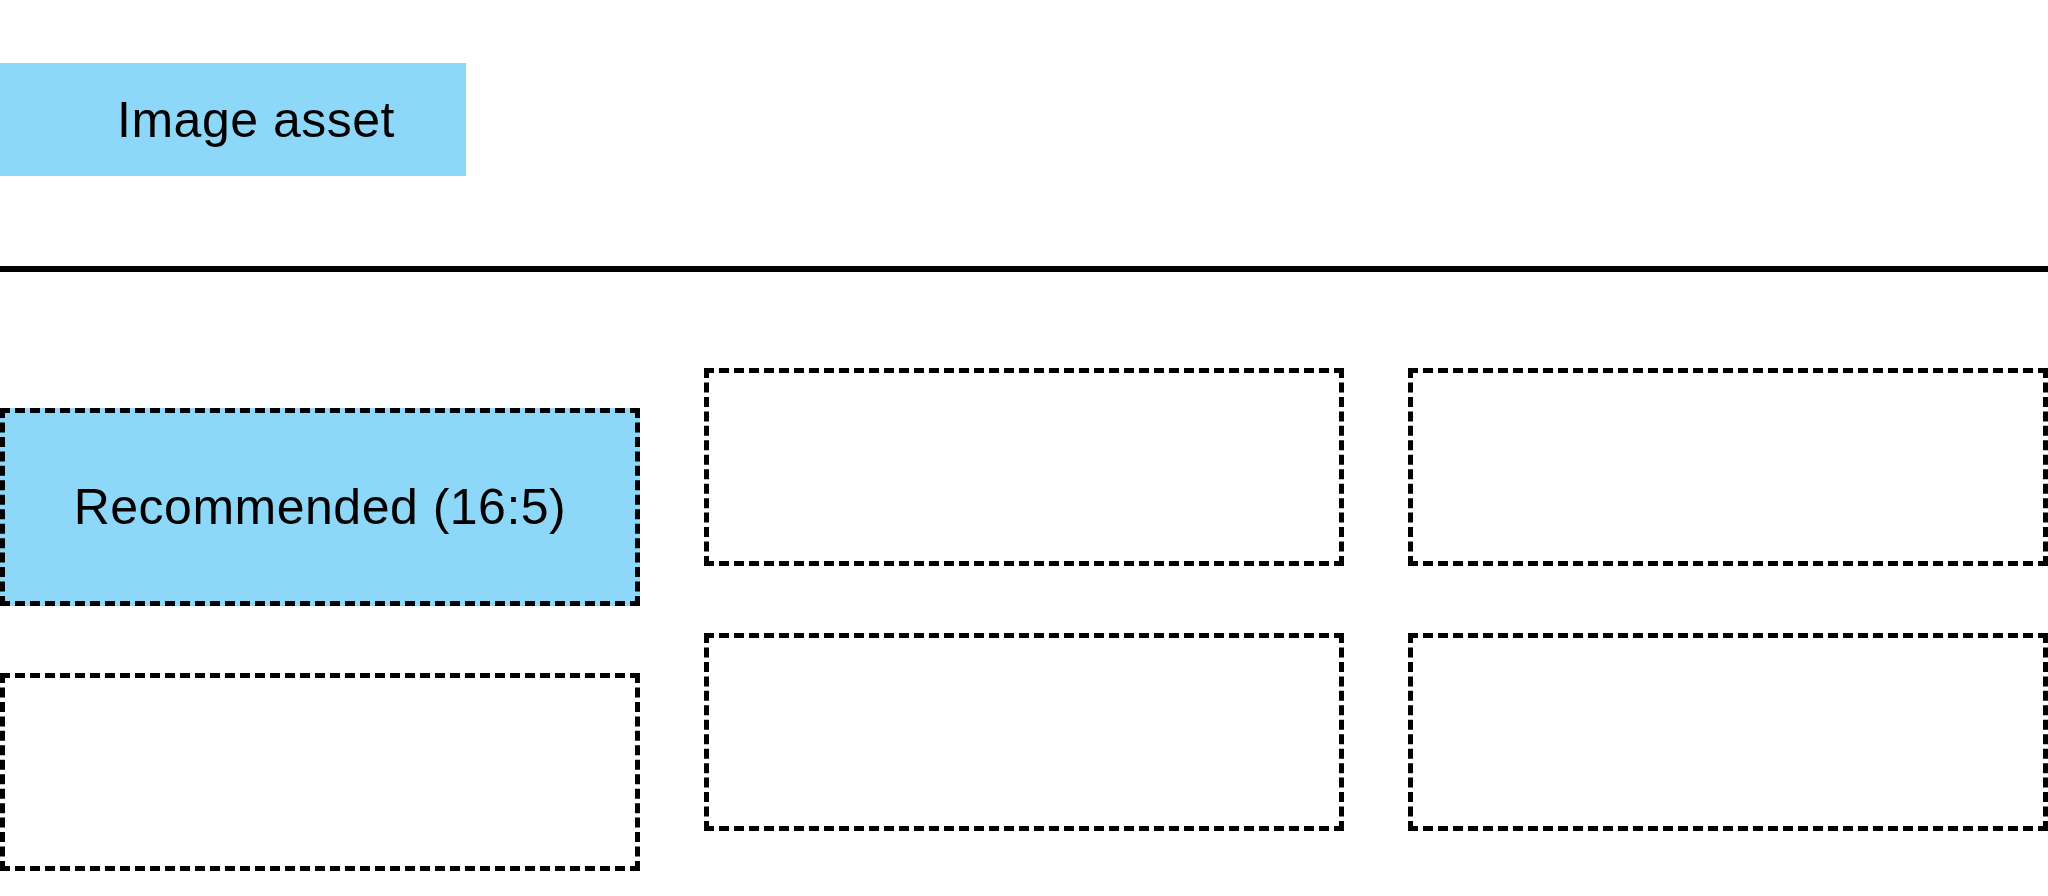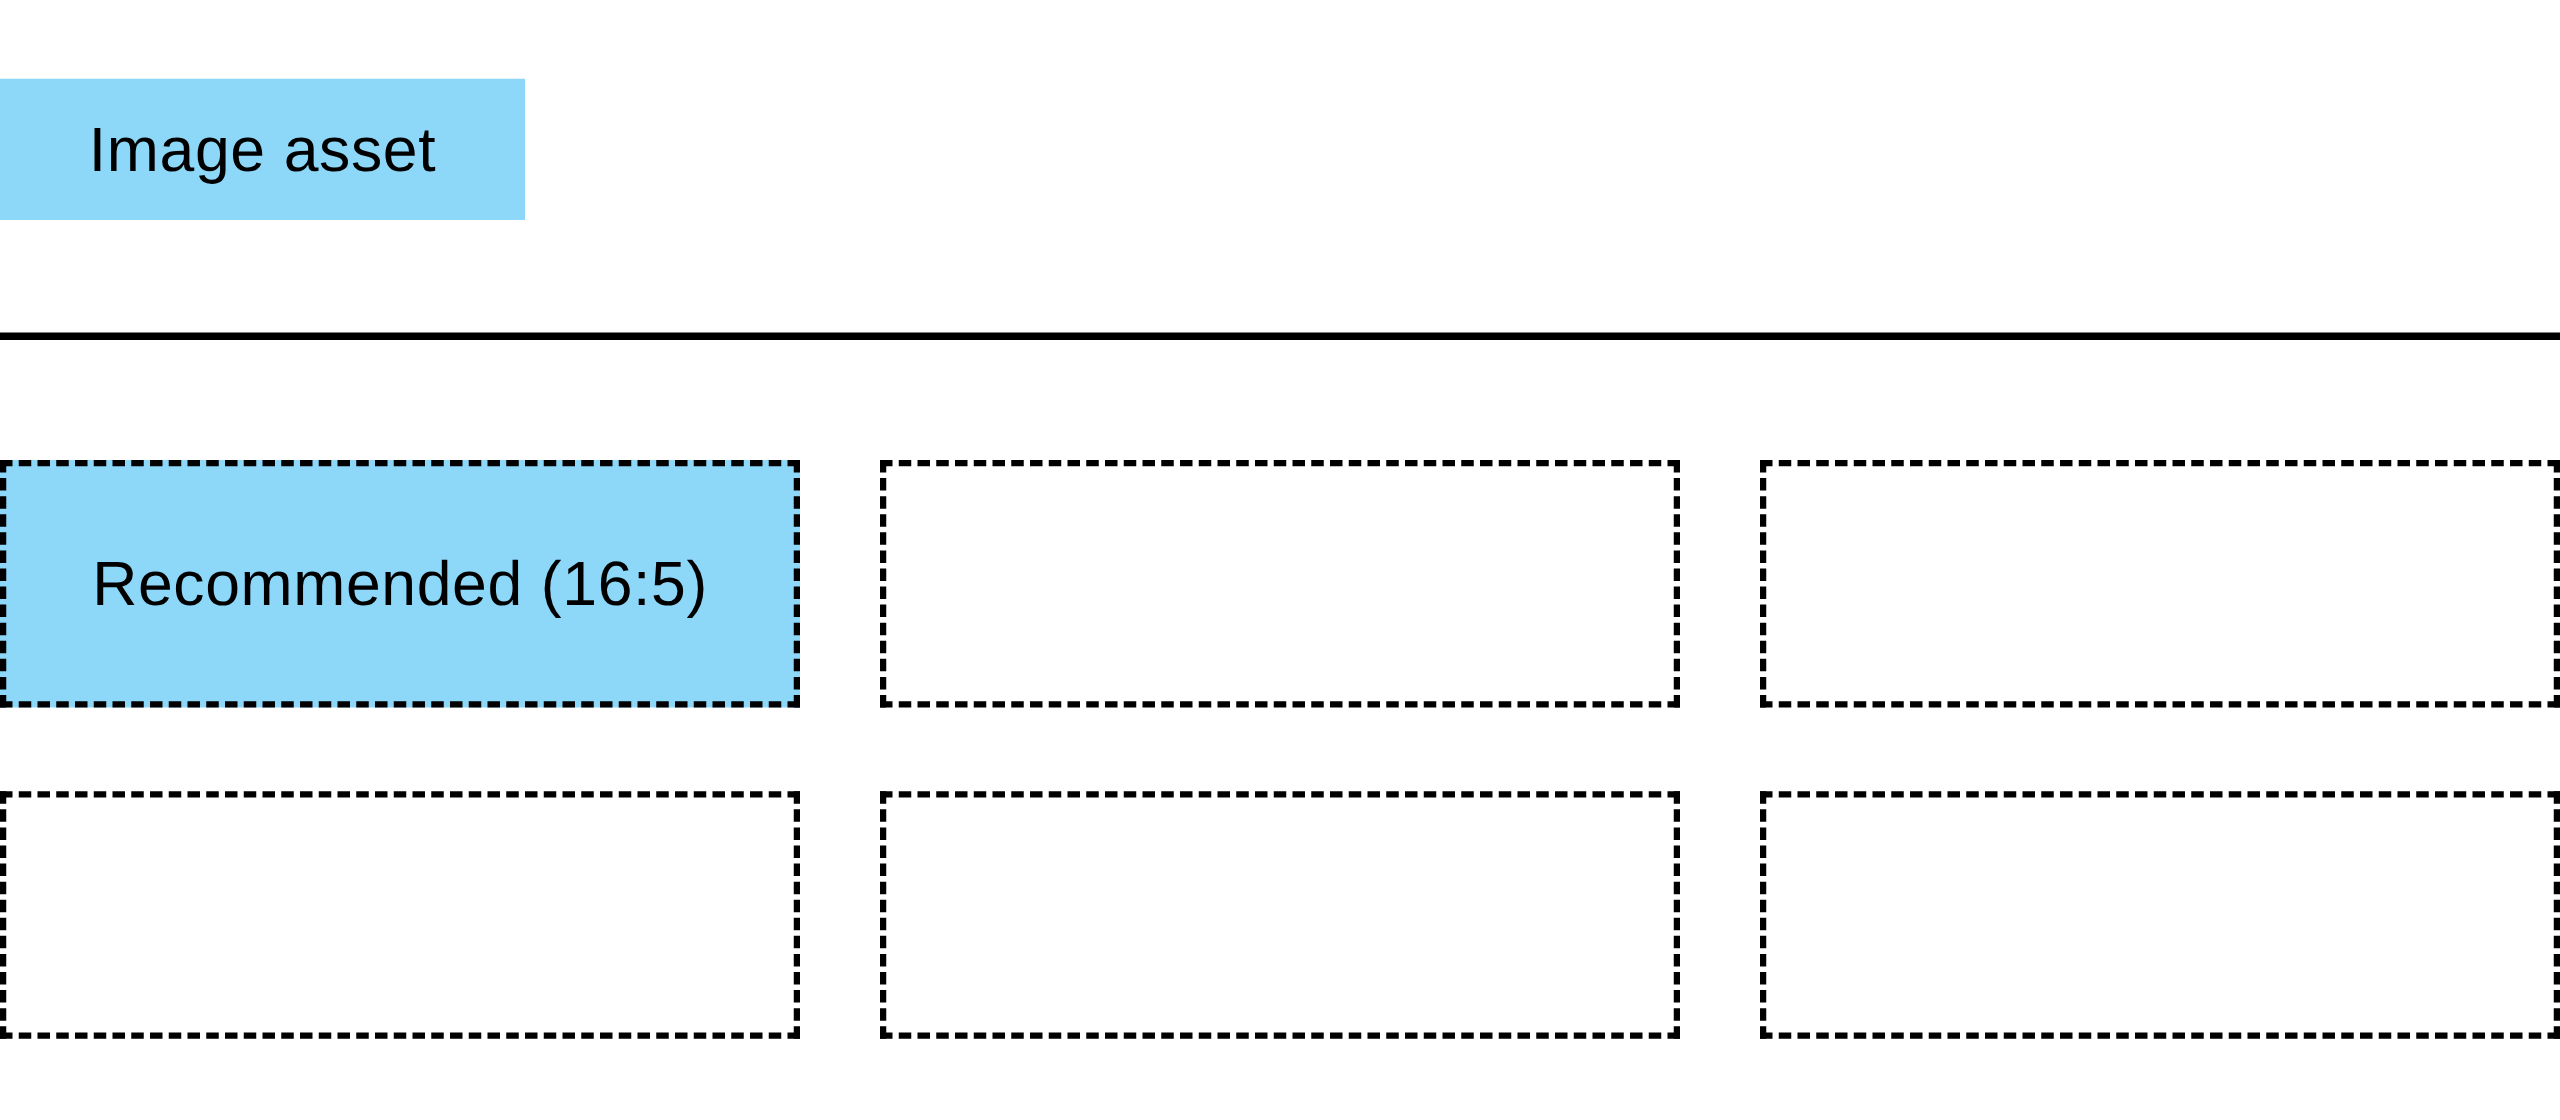--- a/index.html
+++ b/index.html
@@ -15,21 +15,21 @@
     background: #ffffff;
     overflow: hidden;
   }
   .abs { position: absolute; }
 
   
   .legend-swatch {
     left: 0; top: 63px;
     width: 420px; height: 113px;
     background: var(--asset-blue, #8DD7F8);
-    display: flex; align-items: center; justify-content: center;
+    display: flex; align-items: center; justify-content: center; padding-left: 46px;
   }
   .legend-box {
     left: 456px; top: 63px;
     width: 910px; height: 113px;
     box-sizing: border-box;
     border: 5px dashed #000;
     display: flex; align-items: center; justify-content: center;
   }
   .label-text {
     font-size: 50px;
@@ -48,21 +48,21 @@
   
   .ex-box {
     position: absolute;
     width: 640px;
     box-sizing: border-box;
     border: 5px dashed #000;
     display: flex; align-items: center; justify-content: center;
   }
   .row1 { top: 368px; height: 198px; }
   .row2 { top: 633px; height: 198px; }
-  .col0 { left: 0; }
+  .col0 { left: 0; margin-top: 40px; }
   .col1 { left: 704px; }
   .col2 { left: 1408px; }
 
   .ex-box.filled { background: var(--asset-blue, #8DD7F8); }
 
   
   .fill-h {
     position: absolute;
     left: -5px; right: -5px;
     top: 50%;

